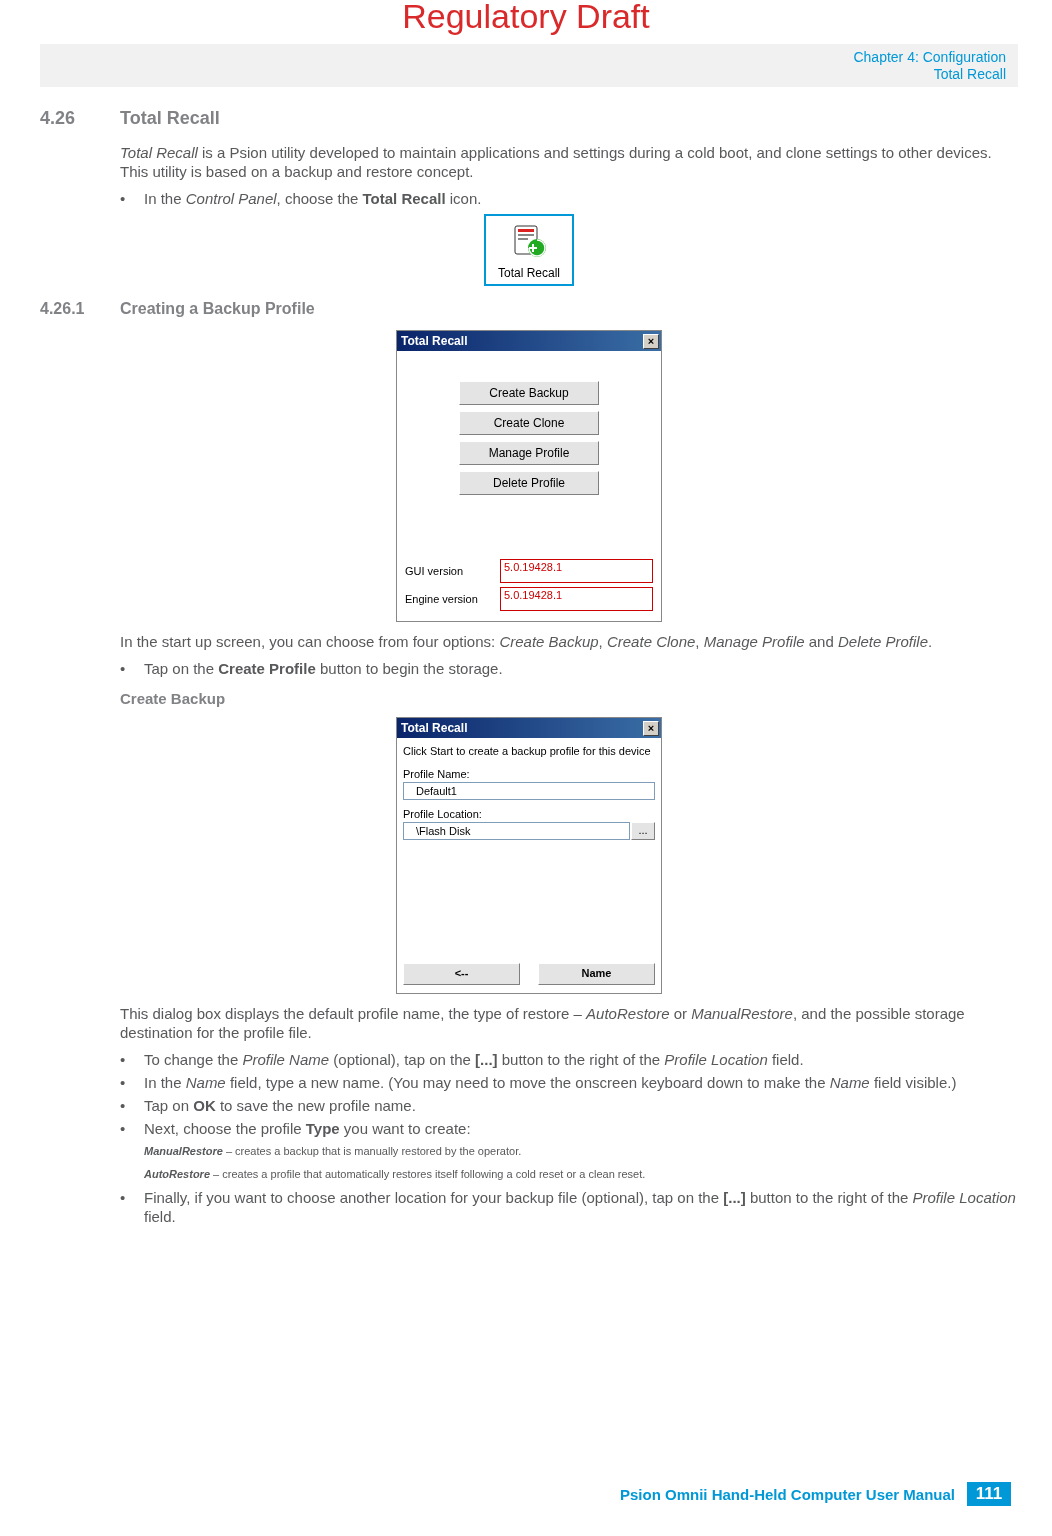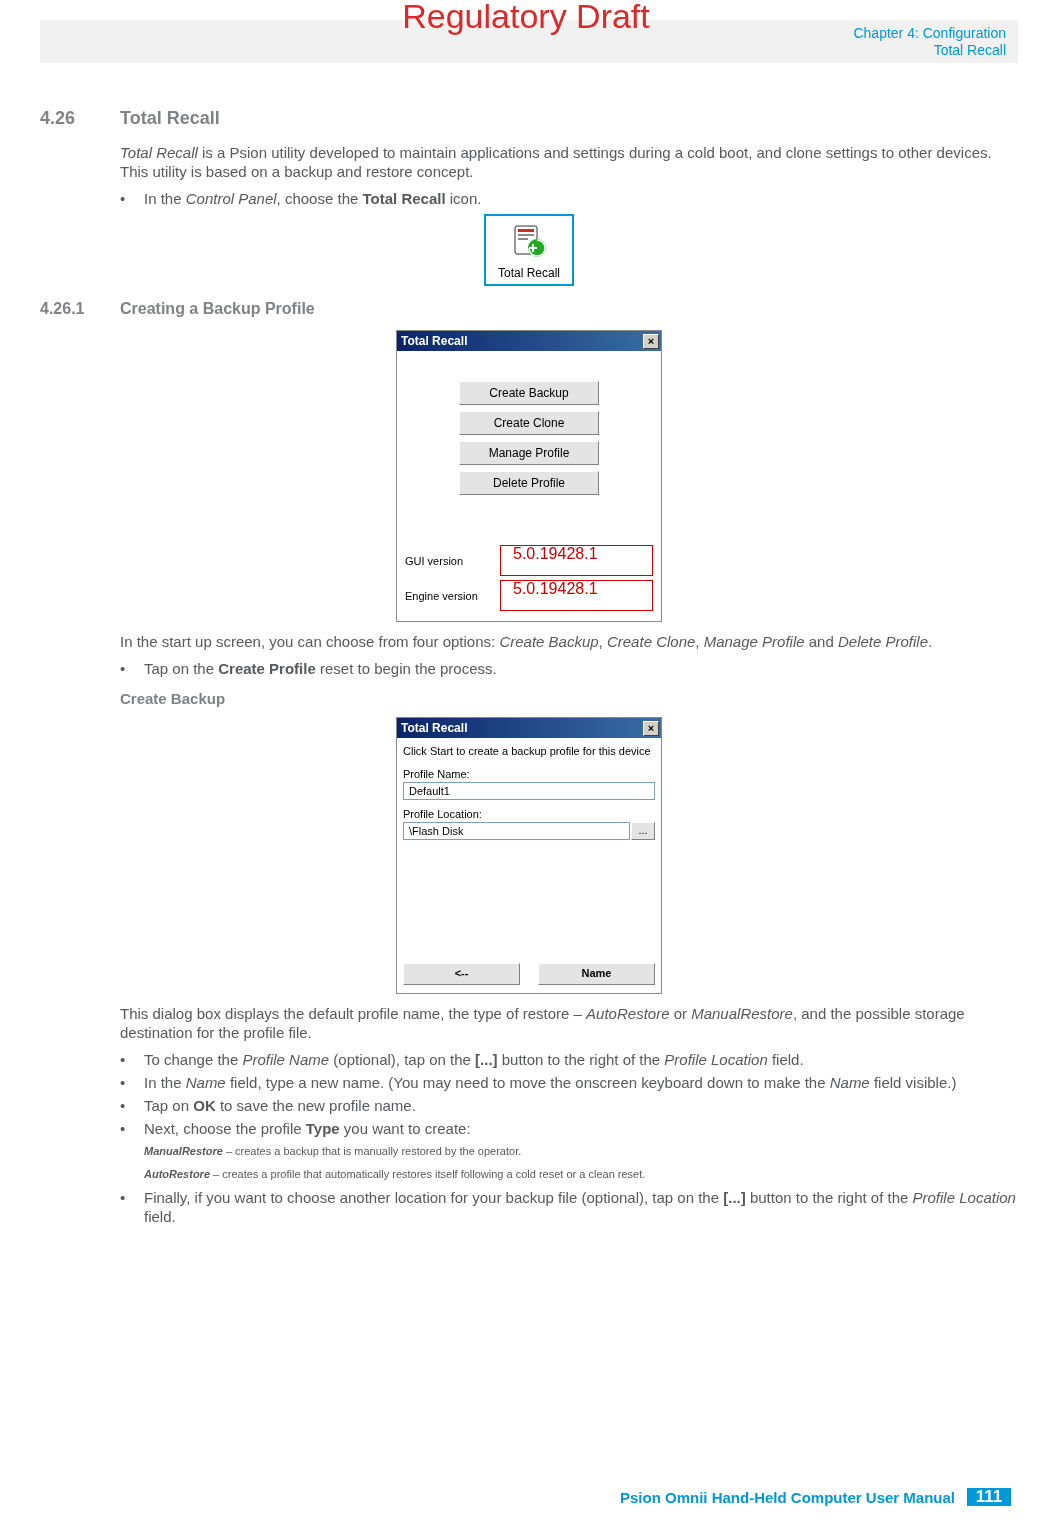--- a/index.html
+++ b/index.html
@@ -18,21 +18,21 @@
     width: 100%;
     text-align: center;
     font-size: 34px;
     color: #d9292a;
     font-weight: 400;
     font-family: Arial, sans-serif;
     z-index: 10;
   }
   .header-bar {
     position: absolute;
-    top: 20px;
+    top: 44px;
     left: 40px;
     right: 34px;
     height: 43px;
     background: #f1f1f2;
   }
   .header-text {
     position: absolute;
     right: 12px;
     top: 5px;
     text-align: right;
@@ -69,48 +69,48 @@
   .icon-fig .lbl { font-size: 12px; color:#000; font-family: Tahoma, sans-serif; }
 
   
   .ce-dialog { margin: 0 auto 10px auto; border: 1px solid #888; background:#fff; font-family: Tahoma, sans-serif; font-size: 12px; color:#000; }
   .ce-titlebar { background: linear-gradient(to right,#0a246a,#3a6ea5); color:#fff; height:20px; display:flex; align-items:center; justify-content:space-between; padding: 0 2px 0 4px; font-size:12px; font-weight:bold; }
   .ce-close { width:16px; height:15px; background:#d4d0c8; border:1px solid #404040; border-top-color:#fff; border-left-color:#fff; color:#000; text-align:center; line-height:12px; font-family: Arial; font-size:11px; font-weight:bold; }
   .ce-body { padding: 6px; background:#fff; }
   .ce-btn { display:block; margin: 6px auto; width: 140px; height:24px; background:#e4e4e4; border:1px solid #808080; border-top-color:#fff; border-left-color:#fff; font-size:12px; line-height:22px; text-align:center; color:#000; }
   .ce-row { display:flex; align-items:center; margin-top:4px; }
   .ce-row .lab { flex:0 0 95px; font-size:11px; }
-  .ce-row .val { flex:1; border:1px solid #c00; color:#c00; height:31px; line-height:15px; font-size:16px; padding:0 12px; }
+  .ce-row .val { flex:1; border:1px solid #c00; color:#c00; height:24px; line-height:15px; font-size:11px; padding:0 3px; }
 
   .d1 { width: 266px; }
   .d1 .ce-body { height: 270px; position:relative; padding-top:20px; }
   .d1 .btns { padding-top: 4px; }
   .d1 .versions { position:absolute; bottom:10px; left:8px; right:8px; }
 
   .d2 { width: 266px; }
   .d2 .ce-body { height: 255px; position:relative; }
   .d2 .msg { font-size:11px; margin-bottom:10px; line-height:14px; }
   .d2 .flabel { font-size:11px; margin-top:8px; margin-bottom:2px; }
-  .d2 .finput { width:100%; height:18px; border:1px solid #7f9db9; font-size:11px; padding:1px 5px; background:#fff; }
+  .d2 .finput { width:100%; height:18px; border:1px solid #7f9db9; font-size:11px; padding:1px 12px; background:#fff; }
   .d2 .locrow { display:flex; gap:1px;align-items:flex-end; }
   .d2 .locrow .finput { flex:1; }
   .d2 .browse { width:24px; height:18px; background:#e4e4e4; border:1px solid #808080; border-top-color:#fff; border-left-color:#fff; font-size:11px; text-align:center; line-height:15px; }
   .d2 .navrow { position:absolute; bottom:8px; left:6px; right:6px; display:flex; gap:18px; }
   .d2 .navbtn { flex:1; height:22px; background:#e4e4e4; border:1px solid #808080; border-top-color:#fff; border-left-color:#fff; font-size:11px; text-align:center; line-height:19px; font-weight:bold; }
 
   .footer {
     position: absolute;
     bottom: 30px;
     right: 41px;
     display: flex;
     align-items: center;
     text-align: right;
   }
   .footer .ftext { color:#0098d6; font-weight:bold; font-size:15px; margin-right:12px; }
-  .footer .pnum { background:#0098d6; color:#fff; font-weight:bold; font-size:17px; width:44px; height:18px; display:flex; align-items:center; justify-content:center; }
+  .footer .pnum { background:#0098d6; color:#fff; font-weight:bold; font-size:17px; width:44px; height:24px; display:flex; align-items:center; justify-content:center; }
 </style>
 </head>
 <body>
 
 <div class="watermark">Regulatory Draft</div>
 
 <div class="header-bar">
   <div class="header-text">
     <div>Chapter 4:  Configuration</div>
     <div>Total Recall</div>
@@ -180,21 +180,21 @@
     </div>
   </div>
 
   <p class="body-text">
     <span>In the start up screen, you can choose from four options: </span><span class="italic">Create Backup</span><span>, </span><span class="italic">Create Clone</span><span>, </span><span class="italic">Manage Profile</span><span> and </span><span class="italic">Delete Profile</span><span>.</span>
   </p>
 
   <div class="bullet">
     <div class="dot">•</div>
     <div class="txt">
-      <span>Tap on the </span><span class="bold">Create Profile</span><span> reset to begin the process.</span>
+      <span>Tap on the </span><span class="bold">Create Profile</span><span> button to begin the storage.</span>
     </div>
   </div>
 
   <div class="subhead">Create Backup</div>
 
   <div class="ce-dialog d2">
     <div class="ce-titlebar">
       <span>Total Recall</span>
       <div class="ce-close">×</div>
     </div>

